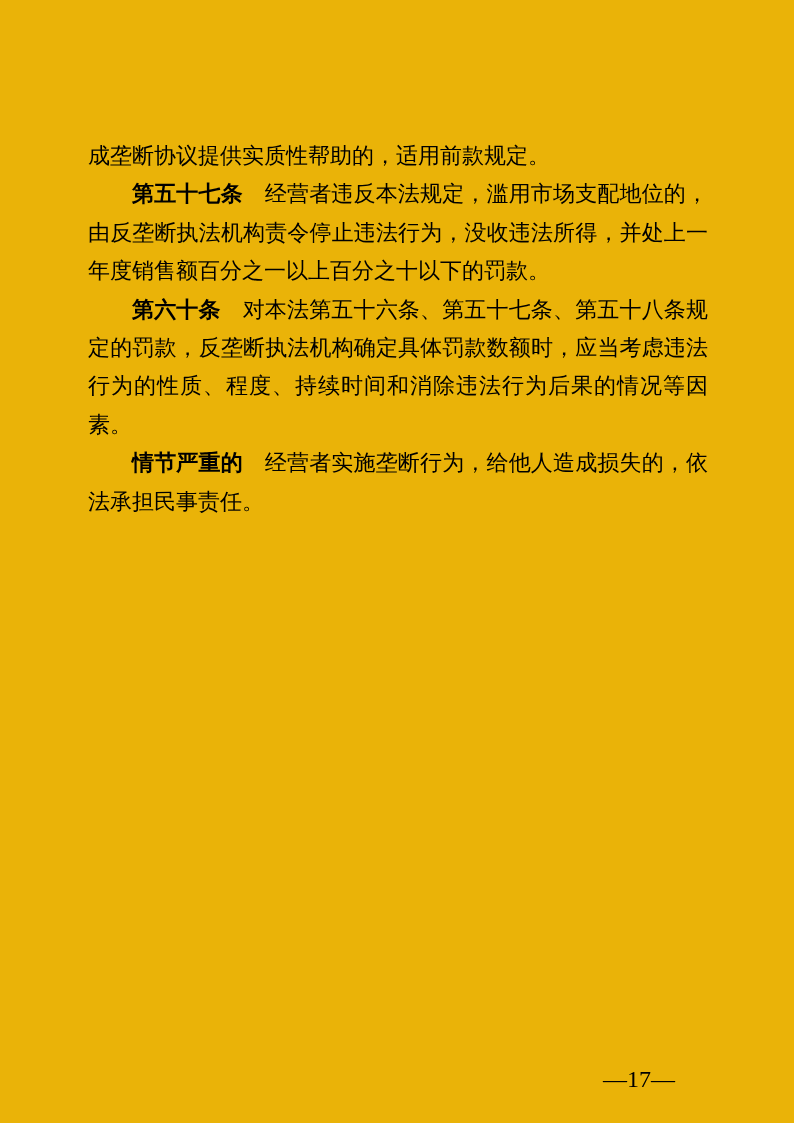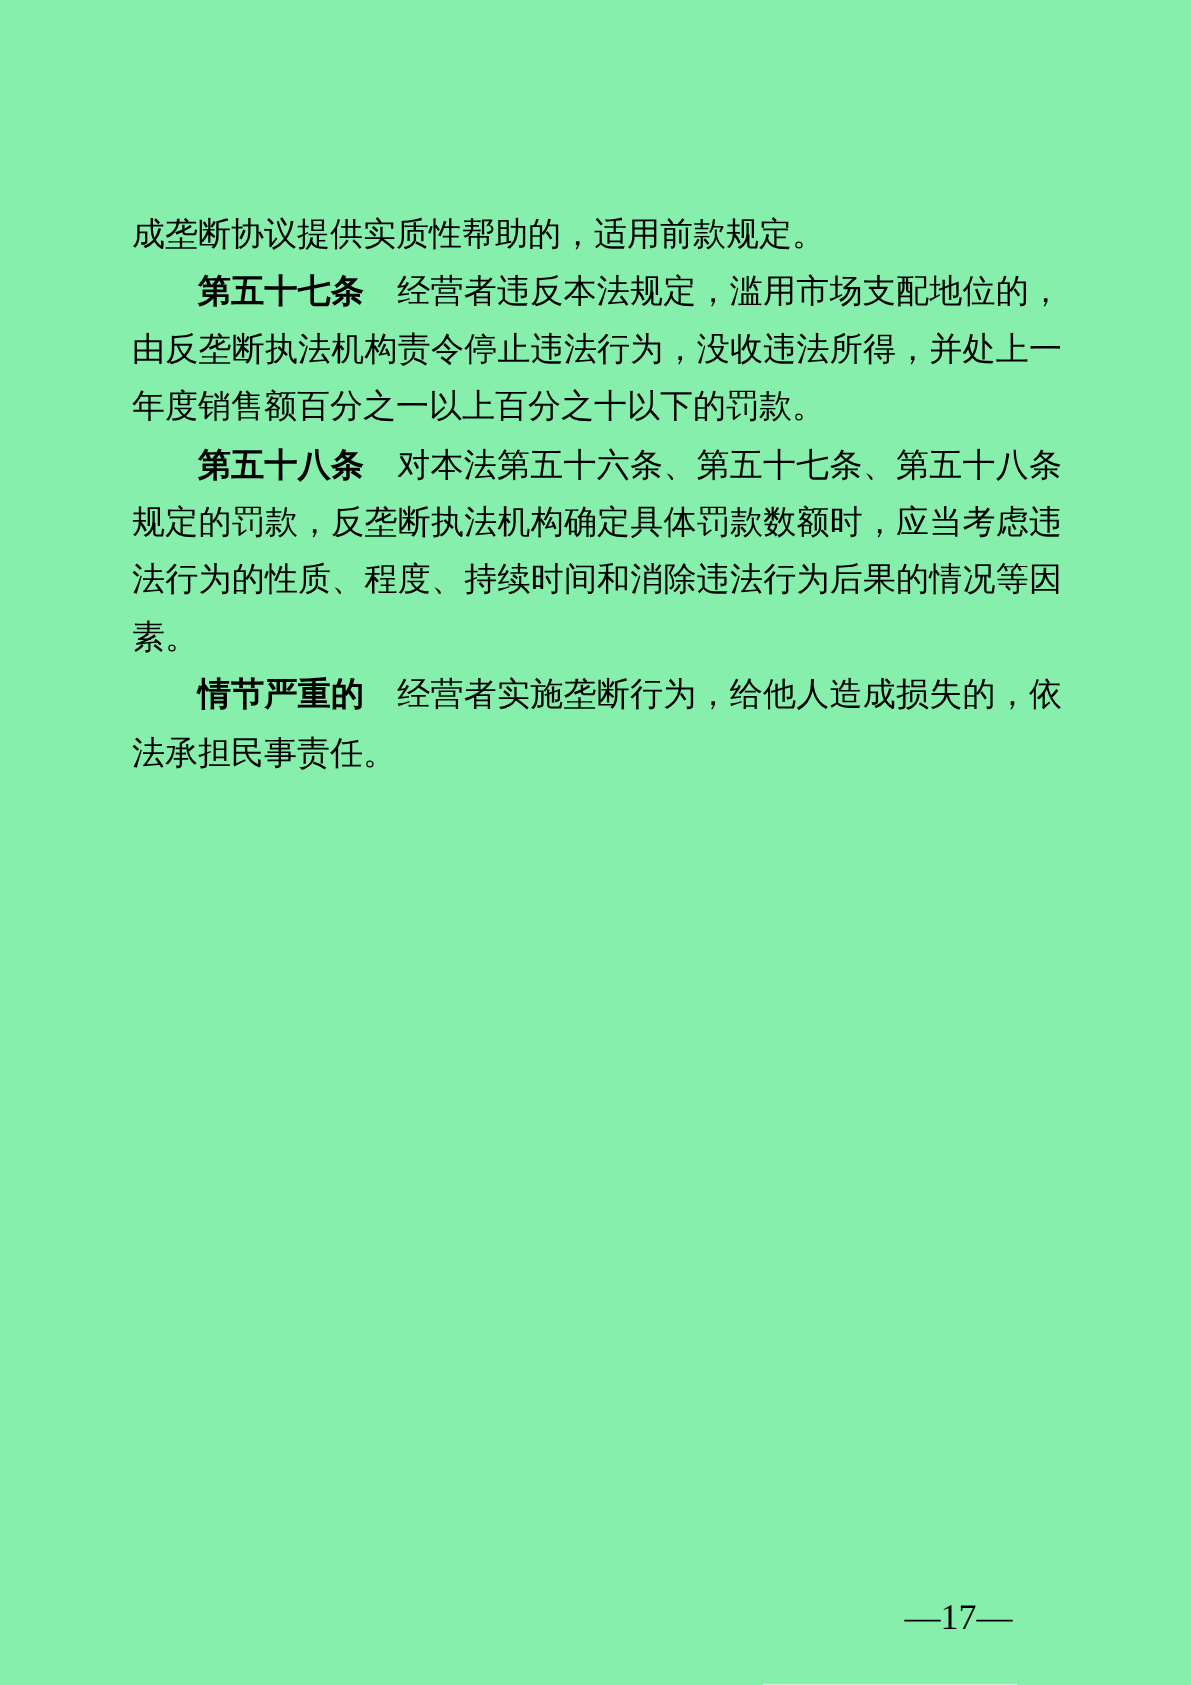--- a/index.html
+++ b/index.html
@@ -4,21 +4,21 @@
 <style>
   html, body {
     margin: 0;
     padding: 0;
     background: #ffffff;
   }
   .page {
     position: relative;
     width: 794px;
     height: 1123px;
-    background: #86efac;
+    background: #eab308;
     overflow: hidden;
     font-family: "Liberation Serif", serif;
     color: #000000;
   }
   .body-text {
     position: absolute;
     left: 88px;
     top: 137px;
     width: 620px;
     font-size: 22px;
@@ -54,20 +54,20 @@
 <div class="page">
   <div class="body-text">
 
     <p class="para no-indent"><span>成垄断协议提供实质性帮助的，适用前款规定。</span></p>
 
 
 
     <p class="para"><b class="term">第五十七条</b><span>经营者违反本法规定，滥用市场支配地位的，由反垄断执法机构责令停止违法行为，没收违法所得，并处上一年度销售额百分之一以上百分之十以下的罚款。</span></p>
 
 
-    <p class="para"><b class="term">第五十八条</b><span>对本法第五十六条、第五十七条、第五十八条规定的罚款，反垄断执法机构确定具体罚款数额时，应当考虑违法行为的性质、程度、持续时间和消除违法行为后果的情况等因素。</span></p>
+    <p class="para"><b class="term">第六十条</b><span>对本法第五十六条、第五十七条、第五十八条规定的罚款，反垄断执法机构确定具体罚款数额时，应当考虑违法行为的性质、程度、持续时间和消除违法行为后果的情况等因素。</span></p>
 
     <p class="para"><b class="term">情节严重的</b><span>经营者实施垄断行为，给他人造成损失的，依法承担民事责任。</span></p>
 
   </div>
 
   <div class="page-number">—17—</div>
 </div>
 
 </body></html>

